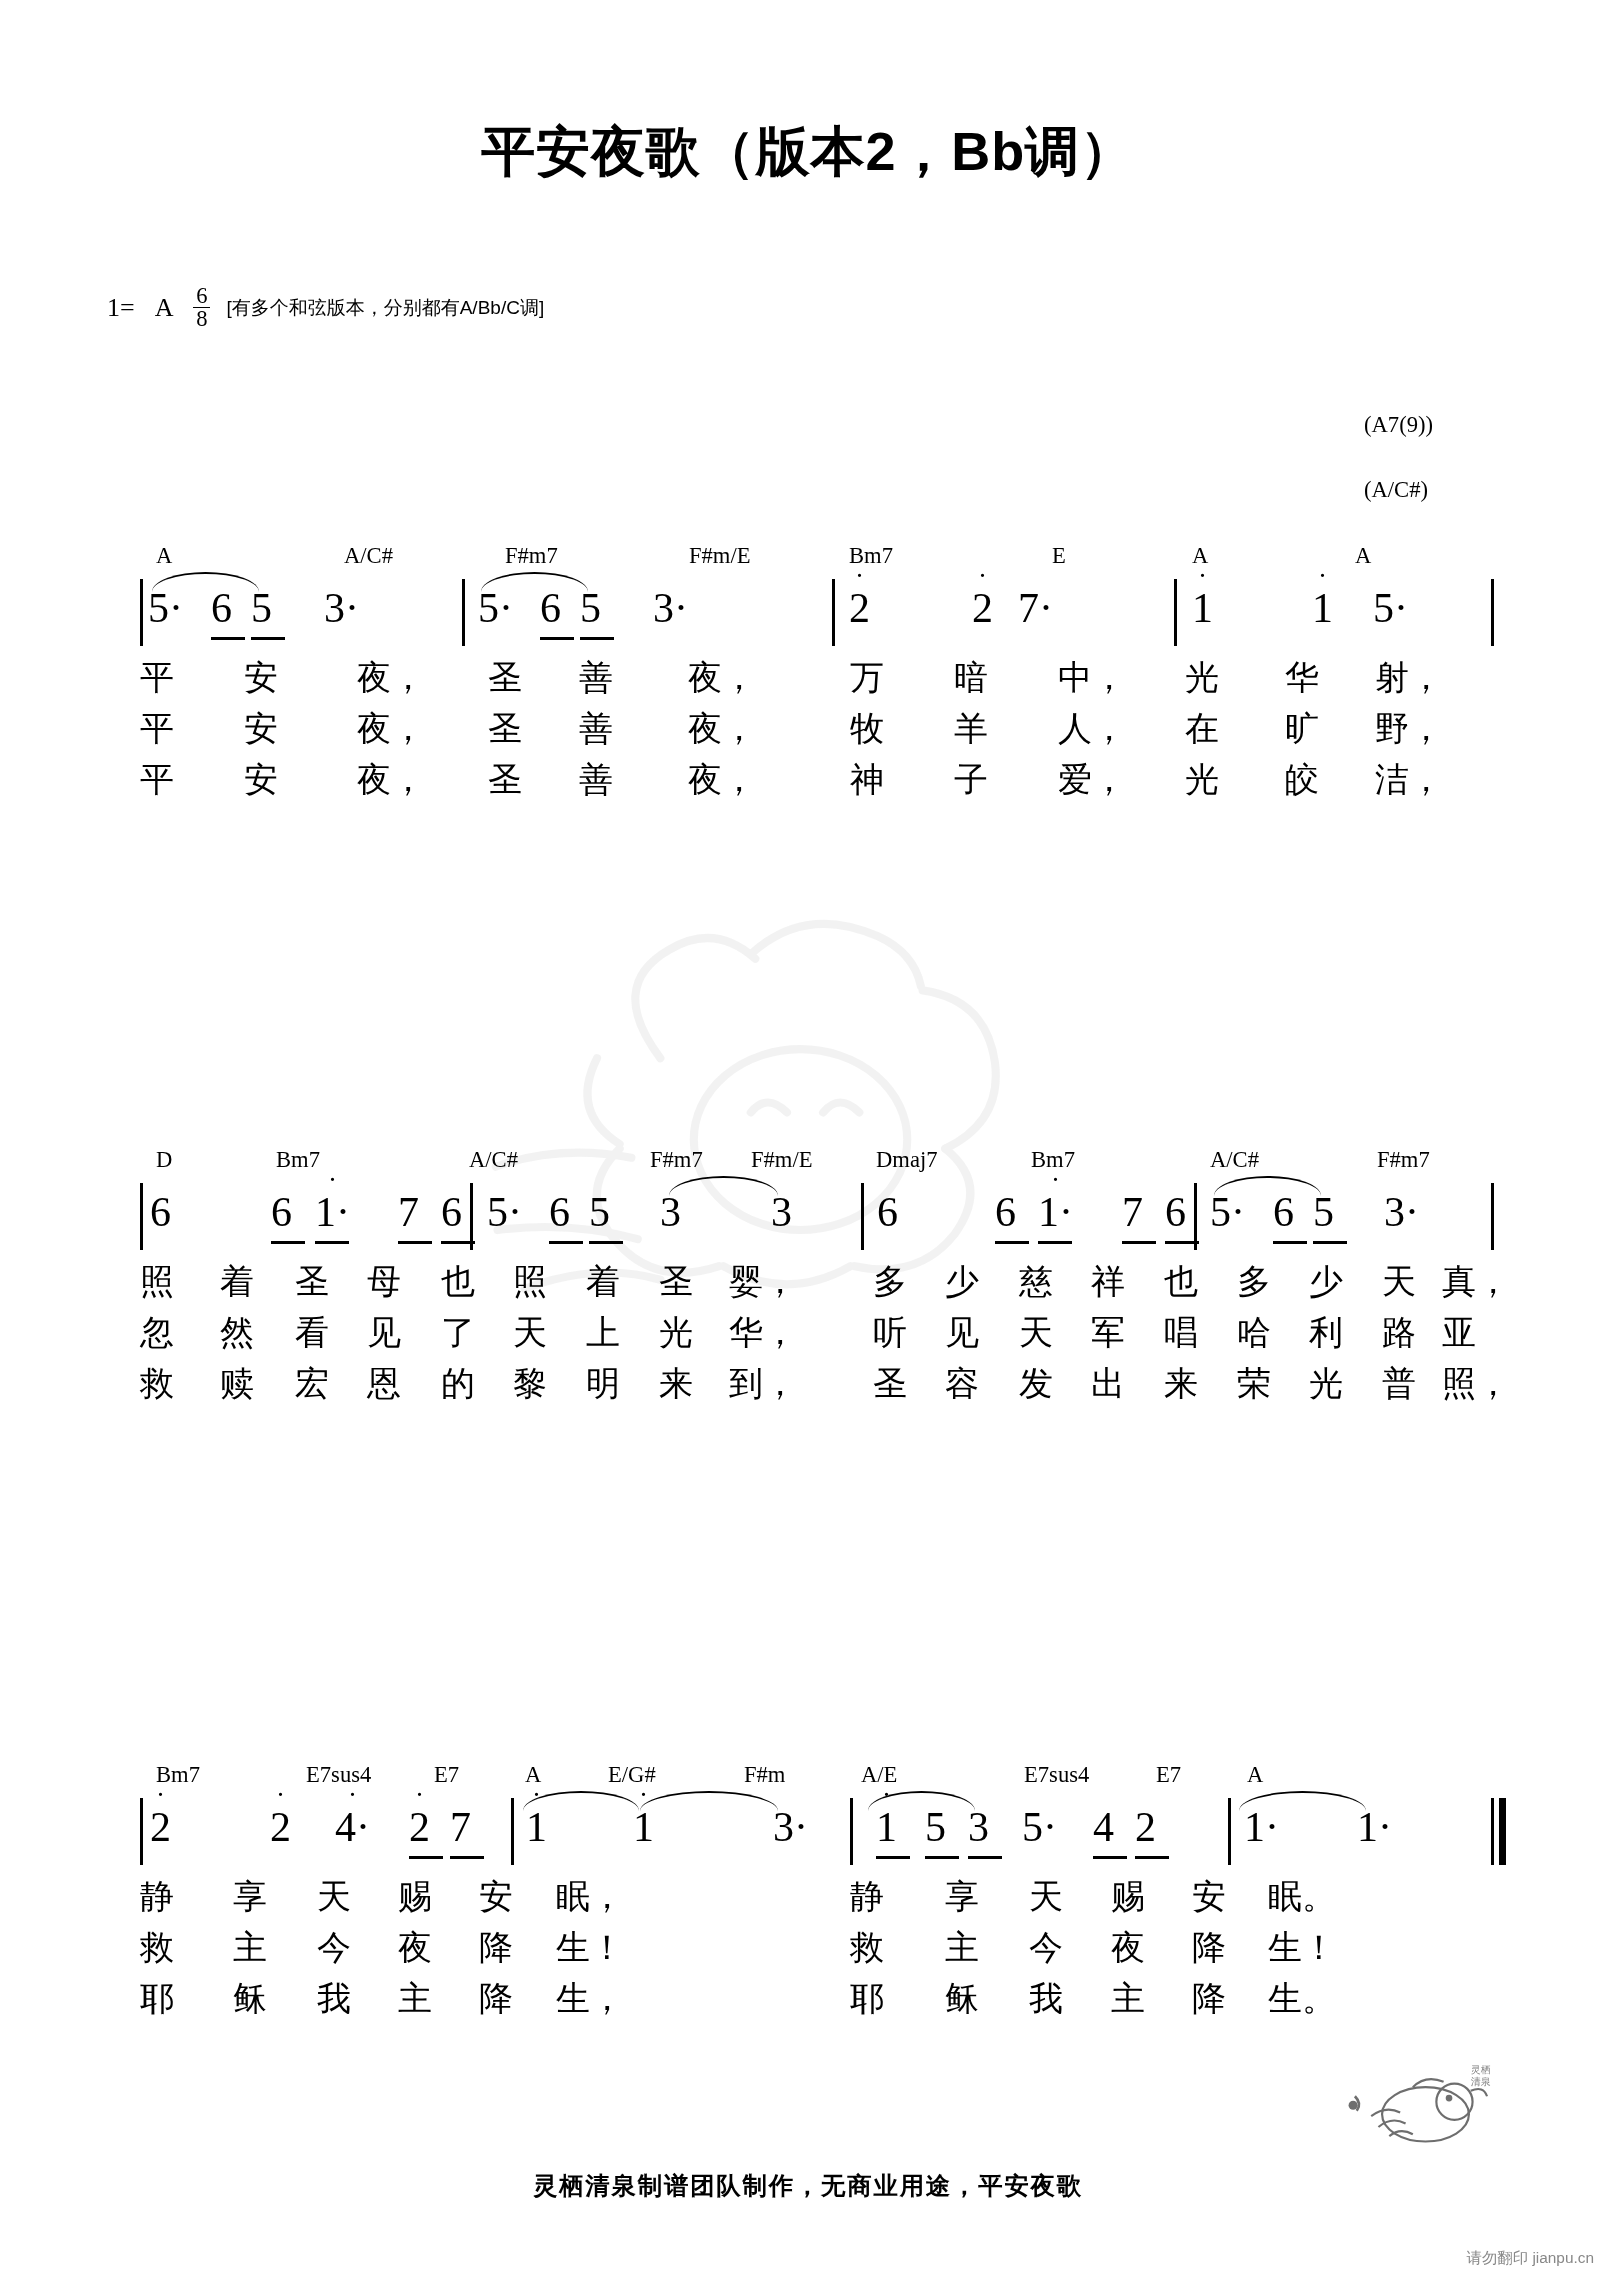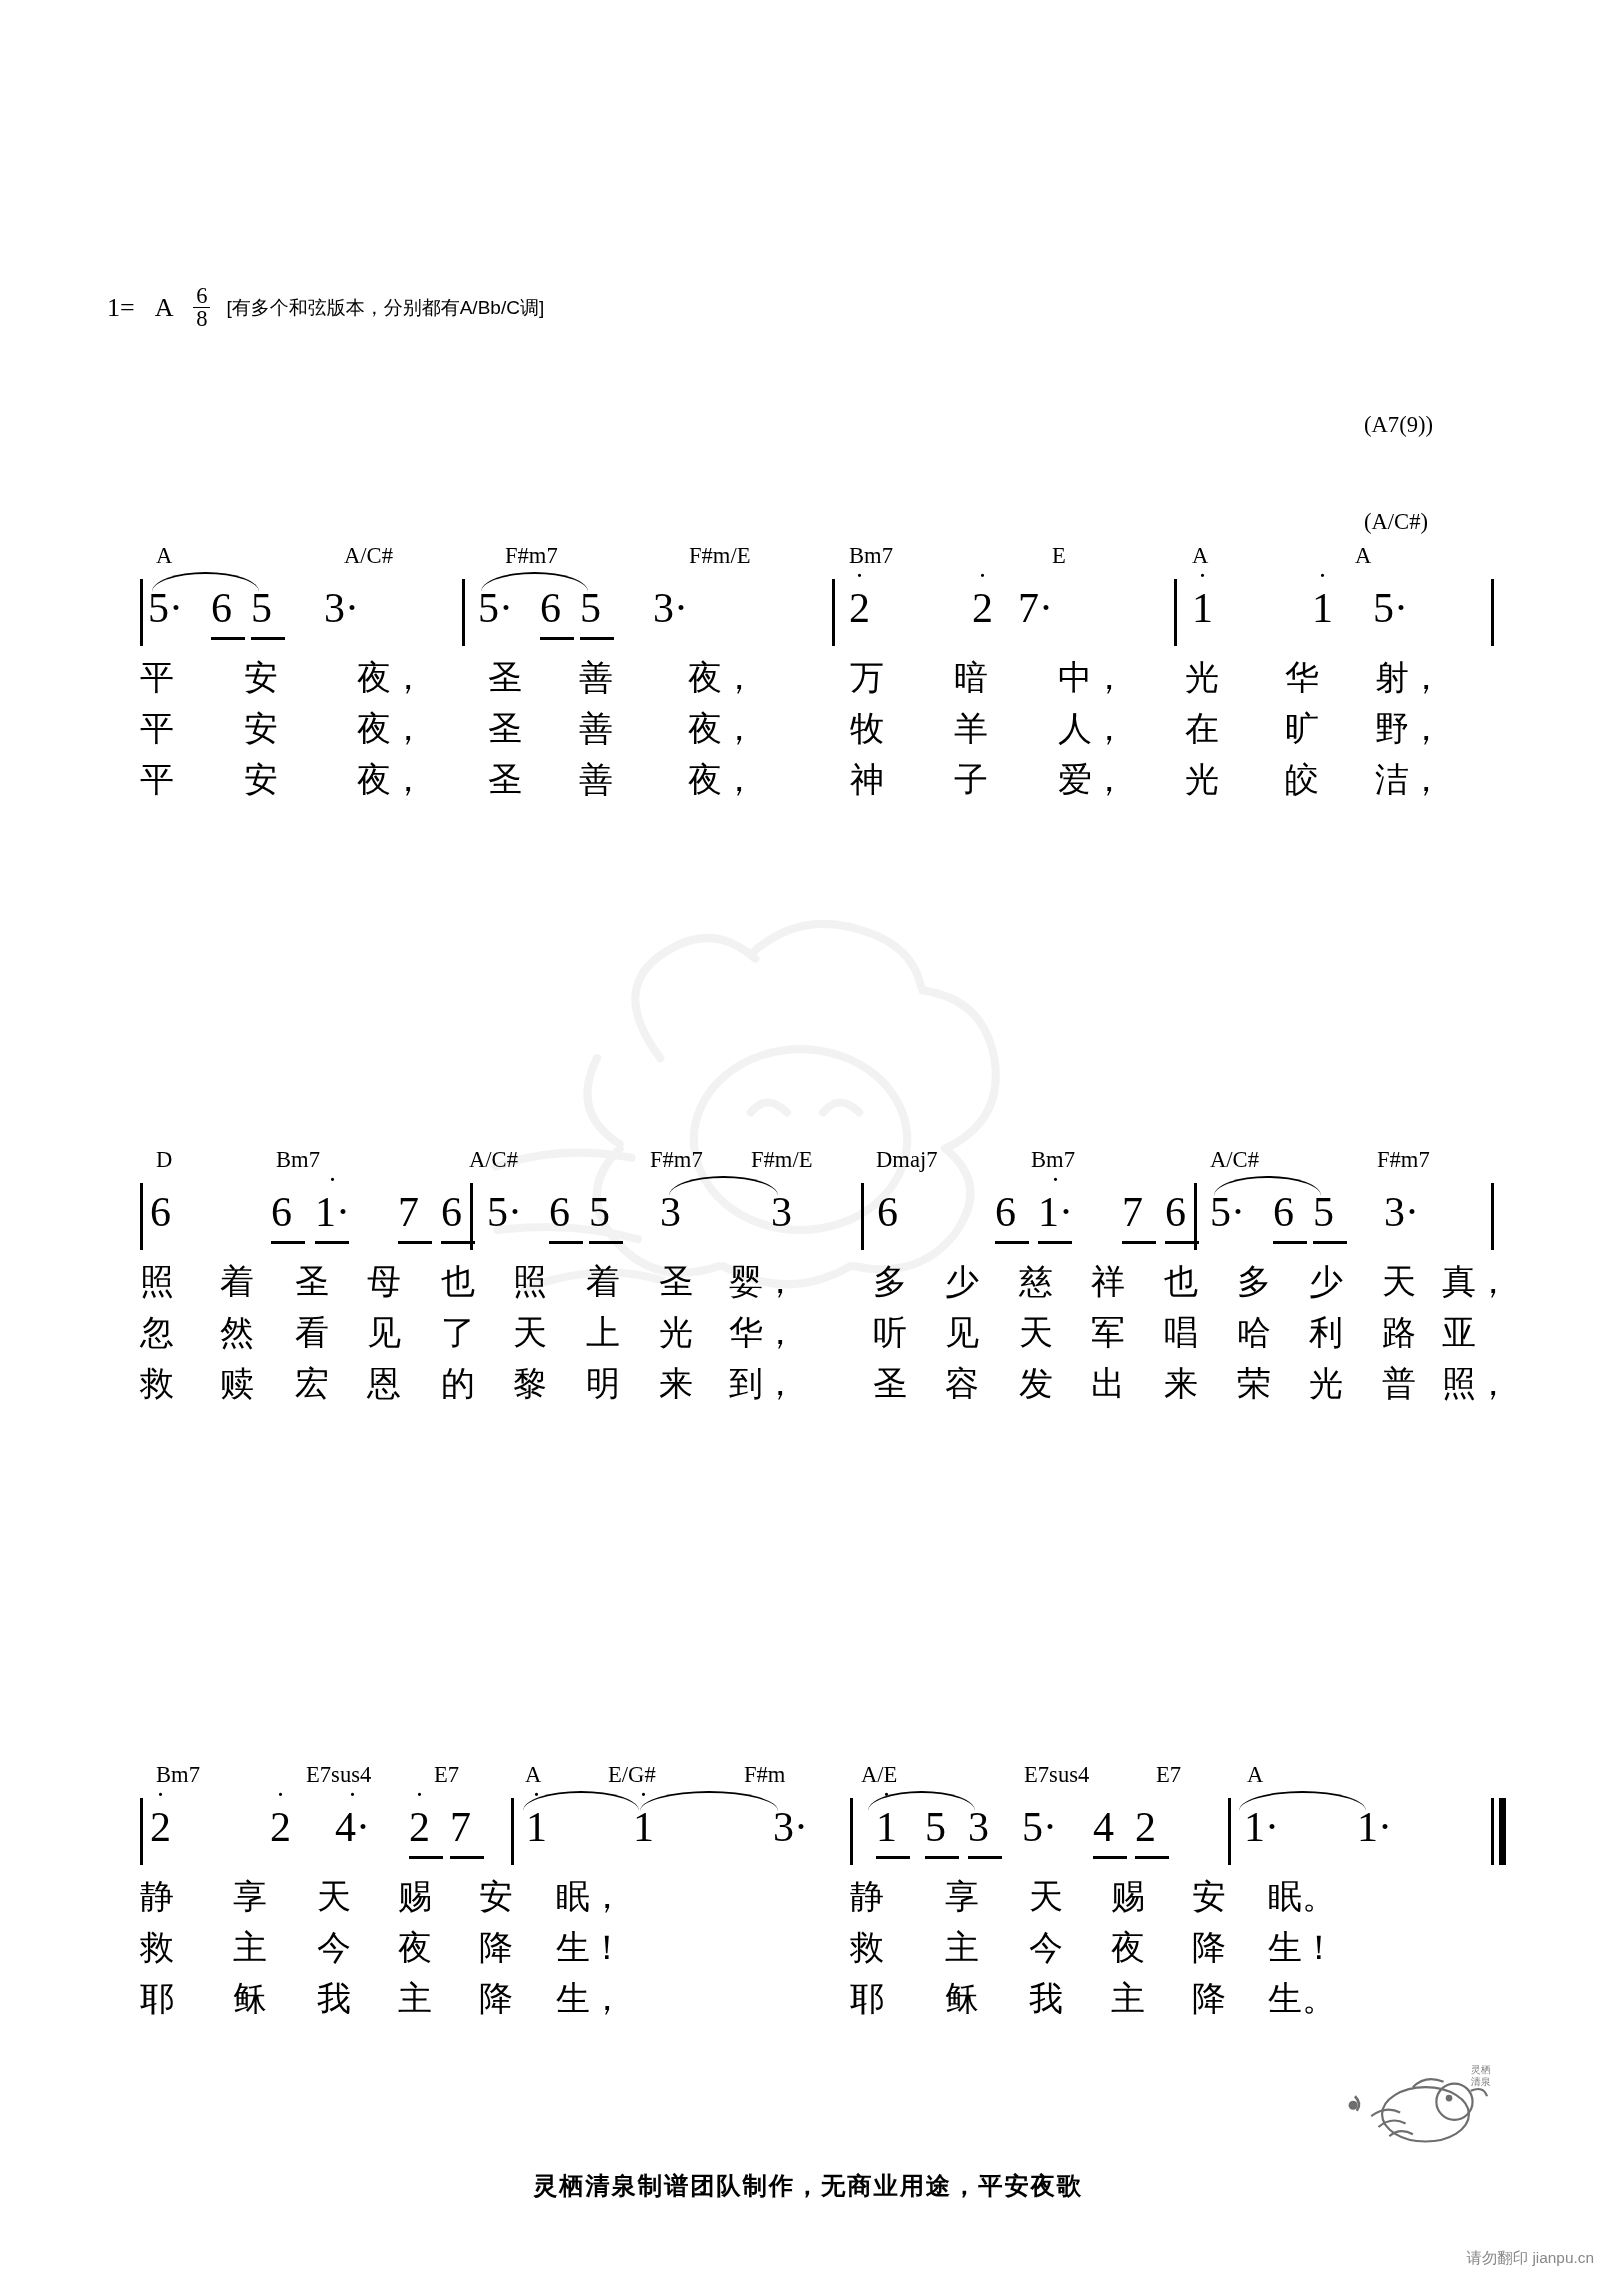--- a/index.html
+++ b/index.html
@@ -219,35 +219,36 @@
       <path d="M255 305 q-55 -35 -25 -95"></path>
       <path d="M118 330 q70 -25 150 -10"></path>
       <path d="M120 400 q80 -10 155 10"></path>
       <path d="M150 465 q80 -30 150 -10"></path>
       <ellipse cx="455" cy="300" rx="118" ry="100"></ellipse>
       <path d="M400 270 q18 -22 40 0"></path>
       <path d="M480 270 q18 -22 40 0"></path>
     </g>
   </svg>
 
+  <div class="title">平安夜歌（版本2，Bb调）</div>
 
 
   <div class="keyblock">
     <span class="eq">1=</span>
     <span class="keyname">A</span>
     <span class="meter">
       <span class="num">6</span>
       <span class="den">8</span>
     </span>
     <span class="keynote">[有多个和弦版本，分别都有A/Bb/C调]</span>
   </div>
 
   <div id="optional-chords">
       <div class="opt-chord" style="left: 1364px; top: 412px;">(A7(9))</div>
-      <div class="opt-chord" style="left: 1364px; top: 477px; margin-top: 32px;">(A/C#)</div>
+      <div class="opt-chord" style="left: 1364px; top: 477px;">(A/C#)</div>
     </div>
 
   <div id="systems">
       <div class="system" style="top: 543px;">
         <div class="chords">
           <span class="chord" style="left: 156px;">A</span>
           <span class="chord" style="left: 344px;">A/C#</span>
           <span class="chord" style="left: 505px;">F#m7</span>
           <span class="chord" style="left: 689px;">F#m/E</span>
           <span class="chord" style="left: 849px;">Bm7</span>

